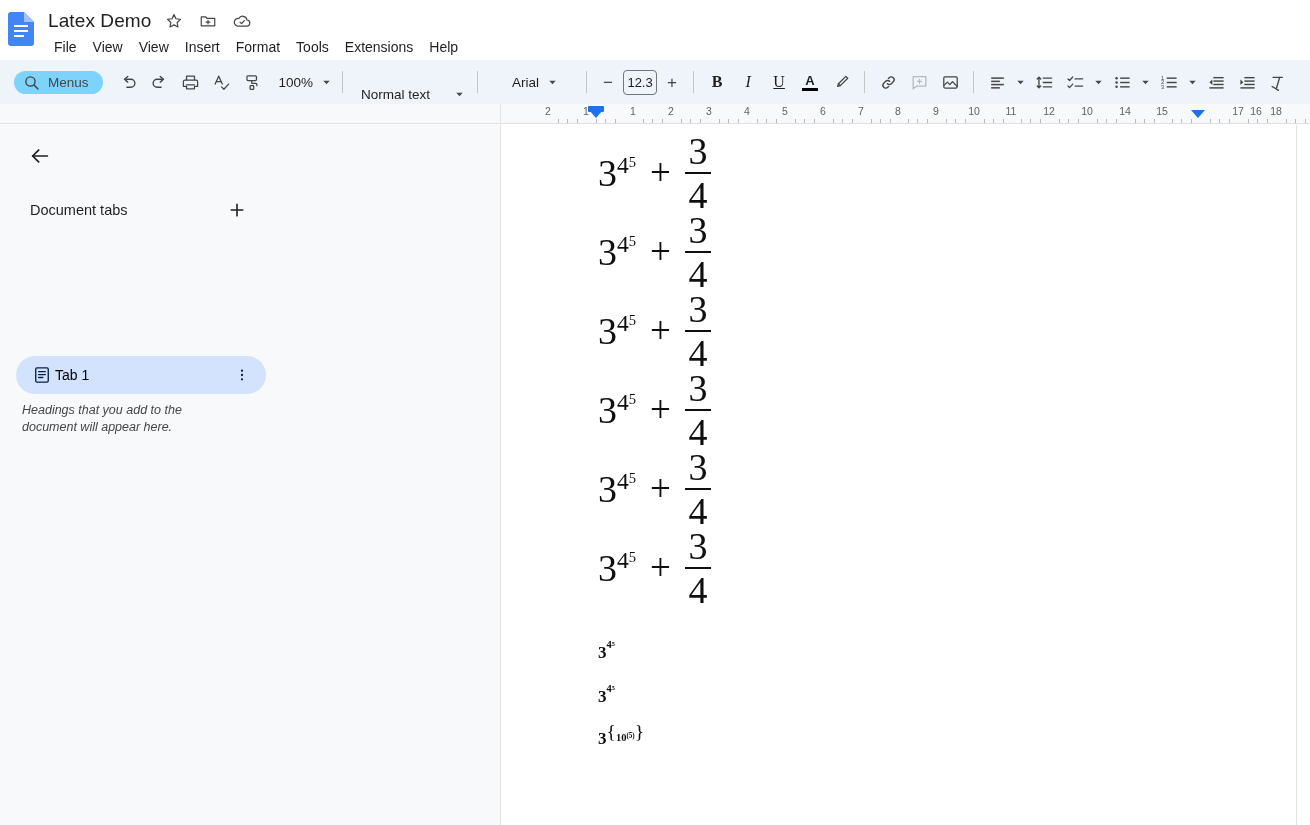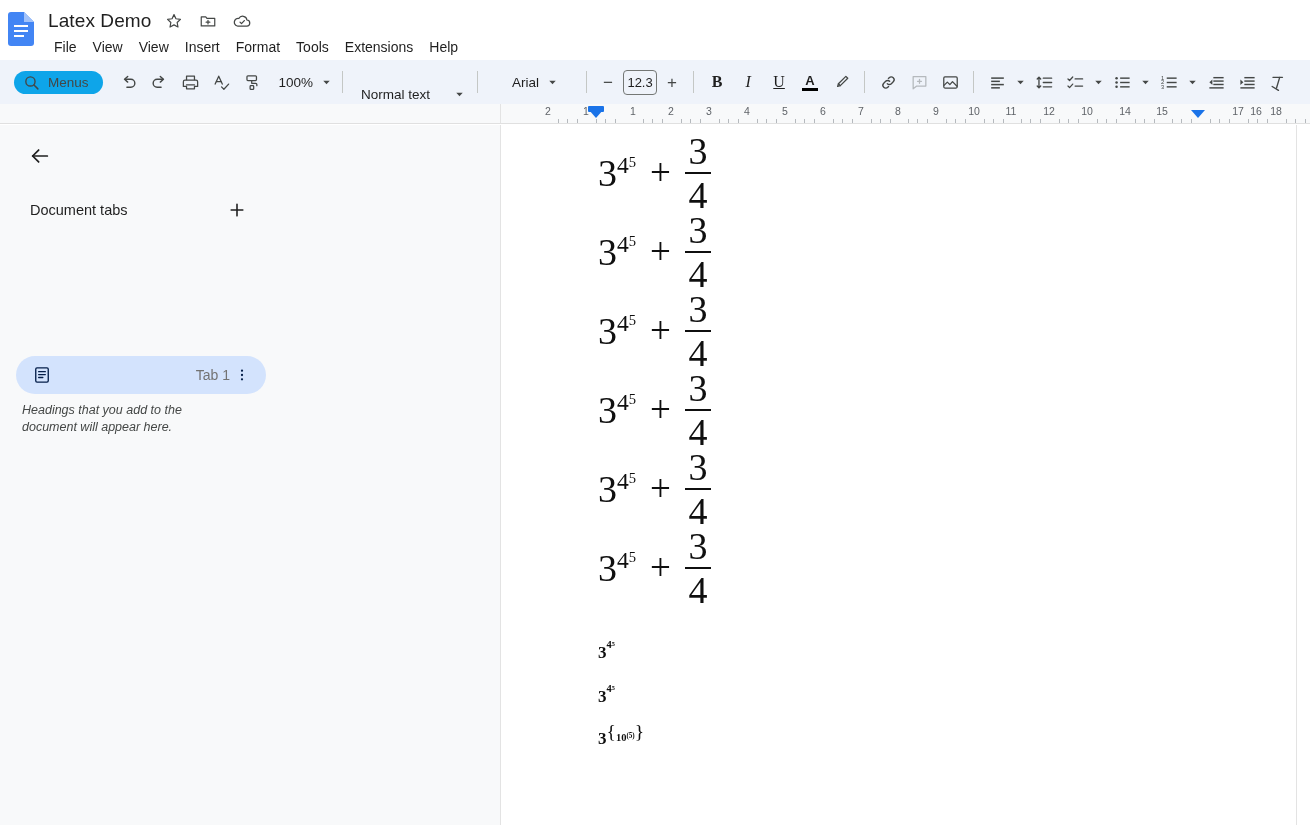--- a/index.html
+++ b/index.html
@@ -74,21 +74,21 @@
     flex: none;
   }
   .tb-sep {
     width: 1px; height: 22px;
     background: #c4c7c5;
     margin: 0 7px;
     flex: none;
   }
   .menus-pill {
     display:flex; align-items:center;
-    background:#0ea5e9;
+    background:#7dd3fc;
     border-radius: 18px;
     height: 23px;
     padding: 0 14px 0 9px;
     margin-left: 8px;
     margin-right: 10px;
     gap: 8px;
     cursor: pointer;
     flex: none;
   }
   .menus-pill .lbl { font-size: 13.5px; color:#444746; }
@@ -216,21 +216,21 @@
   .tab-pill {
     position:absolute; left:16px; top:231px;
     width:250px; height:38px;
     background:#d3e3fd;
     border-radius:19px;
     display:flex; align-items:center;
     padding: 0 12px 0 16px;
     cursor:pointer;
   }
   .tab-pill .doc-ic { color:#041e49; display:flex; align-items:center; }
-  .tab-pill .nm { font-size:14px; color:#737373; margin-left:3px; flex:1;text-align:right; }
+  .tab-pill .nm { font-size:14px; color:#000000; margin-left:3px; flex:1; }
   .tab-more {
     width:24px;height:24px; border-radius:50%;
     display:flex;align-items:center;justify-content:center;
     color:#041e49; cursor:pointer;
   }
   .sb-hint {
     position:absolute; left:22px; top:277px;
     width:200px;
     font-size:12.5px; line-height:17px;
     font-style: italic;

